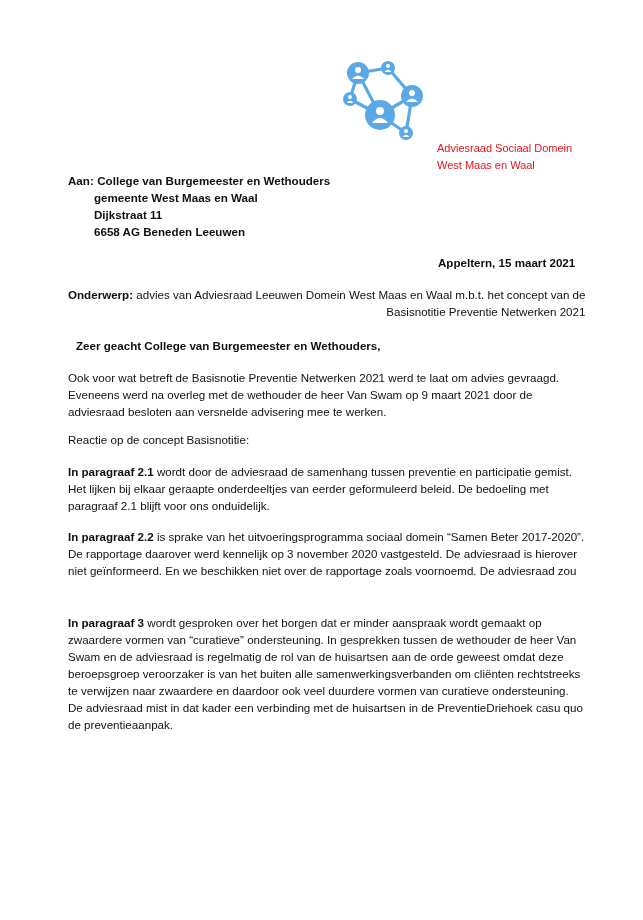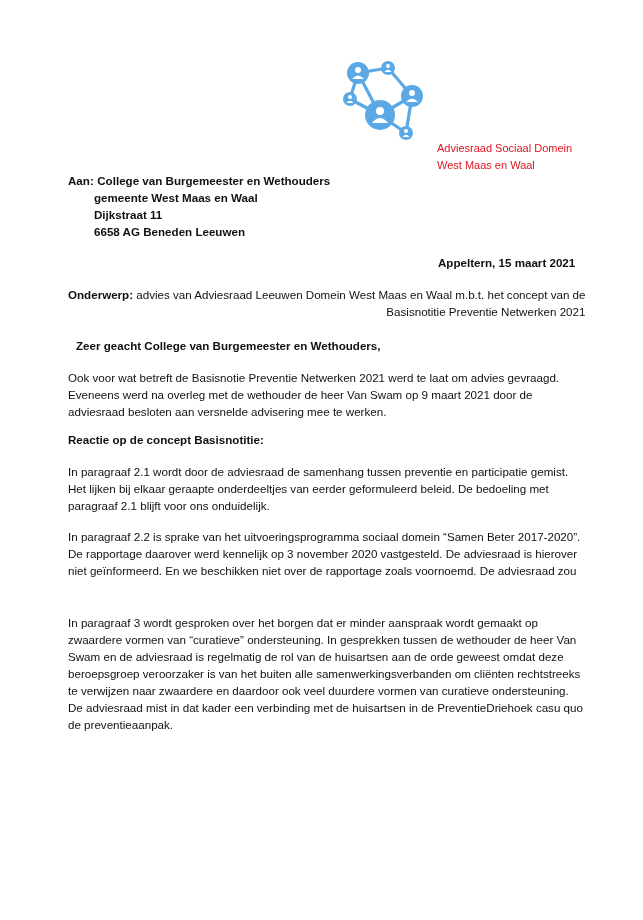--- a/index.html
+++ b/index.html
@@ -70,25 +70,25 @@
       font-weight: bold;
       line-height: 17px;
       margin-left: 8px;
     }
     .para {
       position: absolute;
       left: 68px;
       line-height: 17px;
     }
     .p1 { top: 369px; }
-    .heading { top: 431px; font-weight: bold; }
+    .heading { top: 431px; font-weight: normal; }
     .p2 { top: 463px; }
     .p3 { top: 528px; }
     .p4 { top: 614px; }
-    b { font-weight: normal; }
+    b { font-weight: bold; }
   </style>
 </head>
 <body>
 
 <div class="page">
 
   <svg class="logo" viewBox="330 50 100 100" xmlns="http://www.w3.org/2000/svg">
     <g stroke="#5aa9e6" stroke-width="3.2" fill="none">
       <line x1="358" y1="73" x2="388" y2="68"></line>
       <line x1="388" y1="68" x2="412" y2="96"></line>

